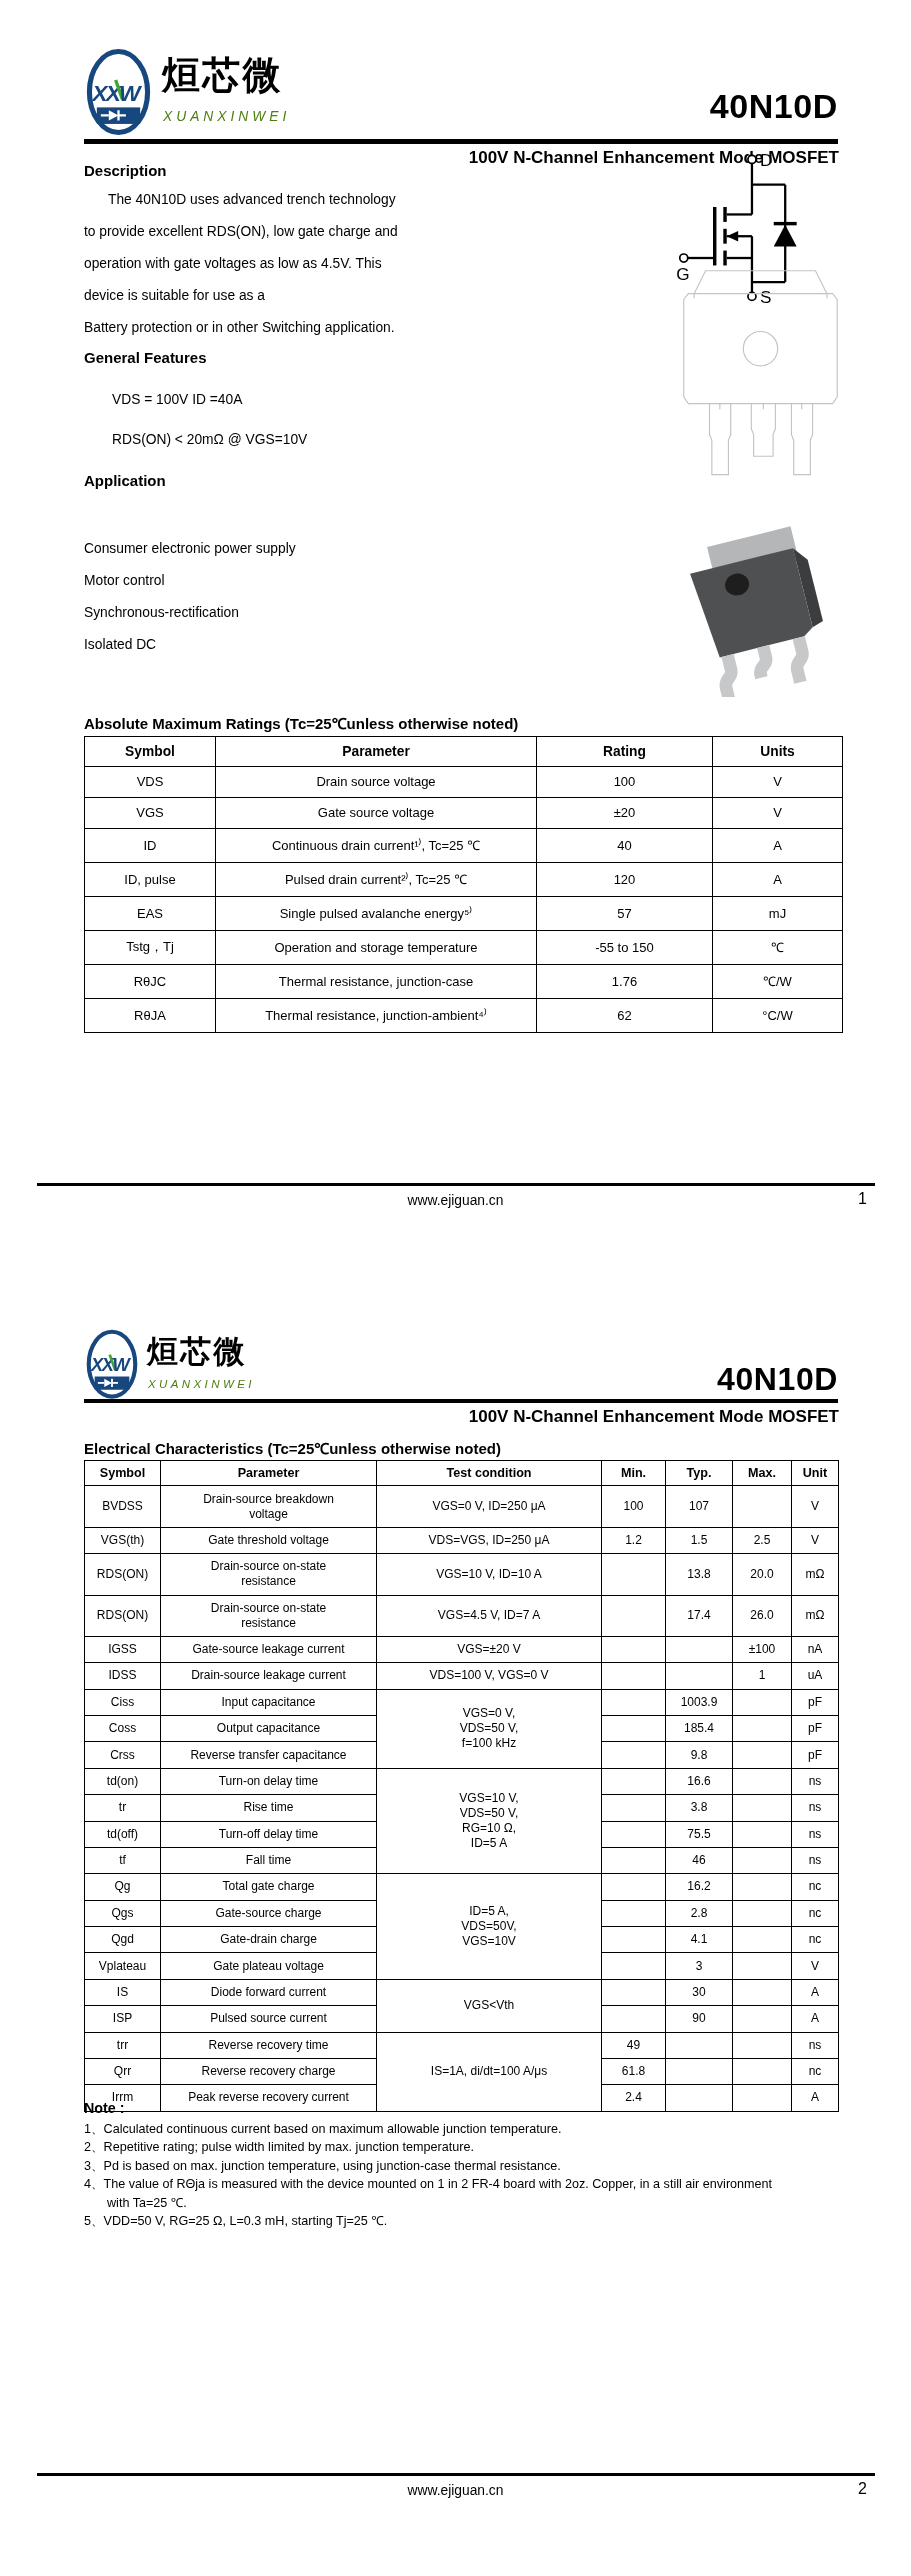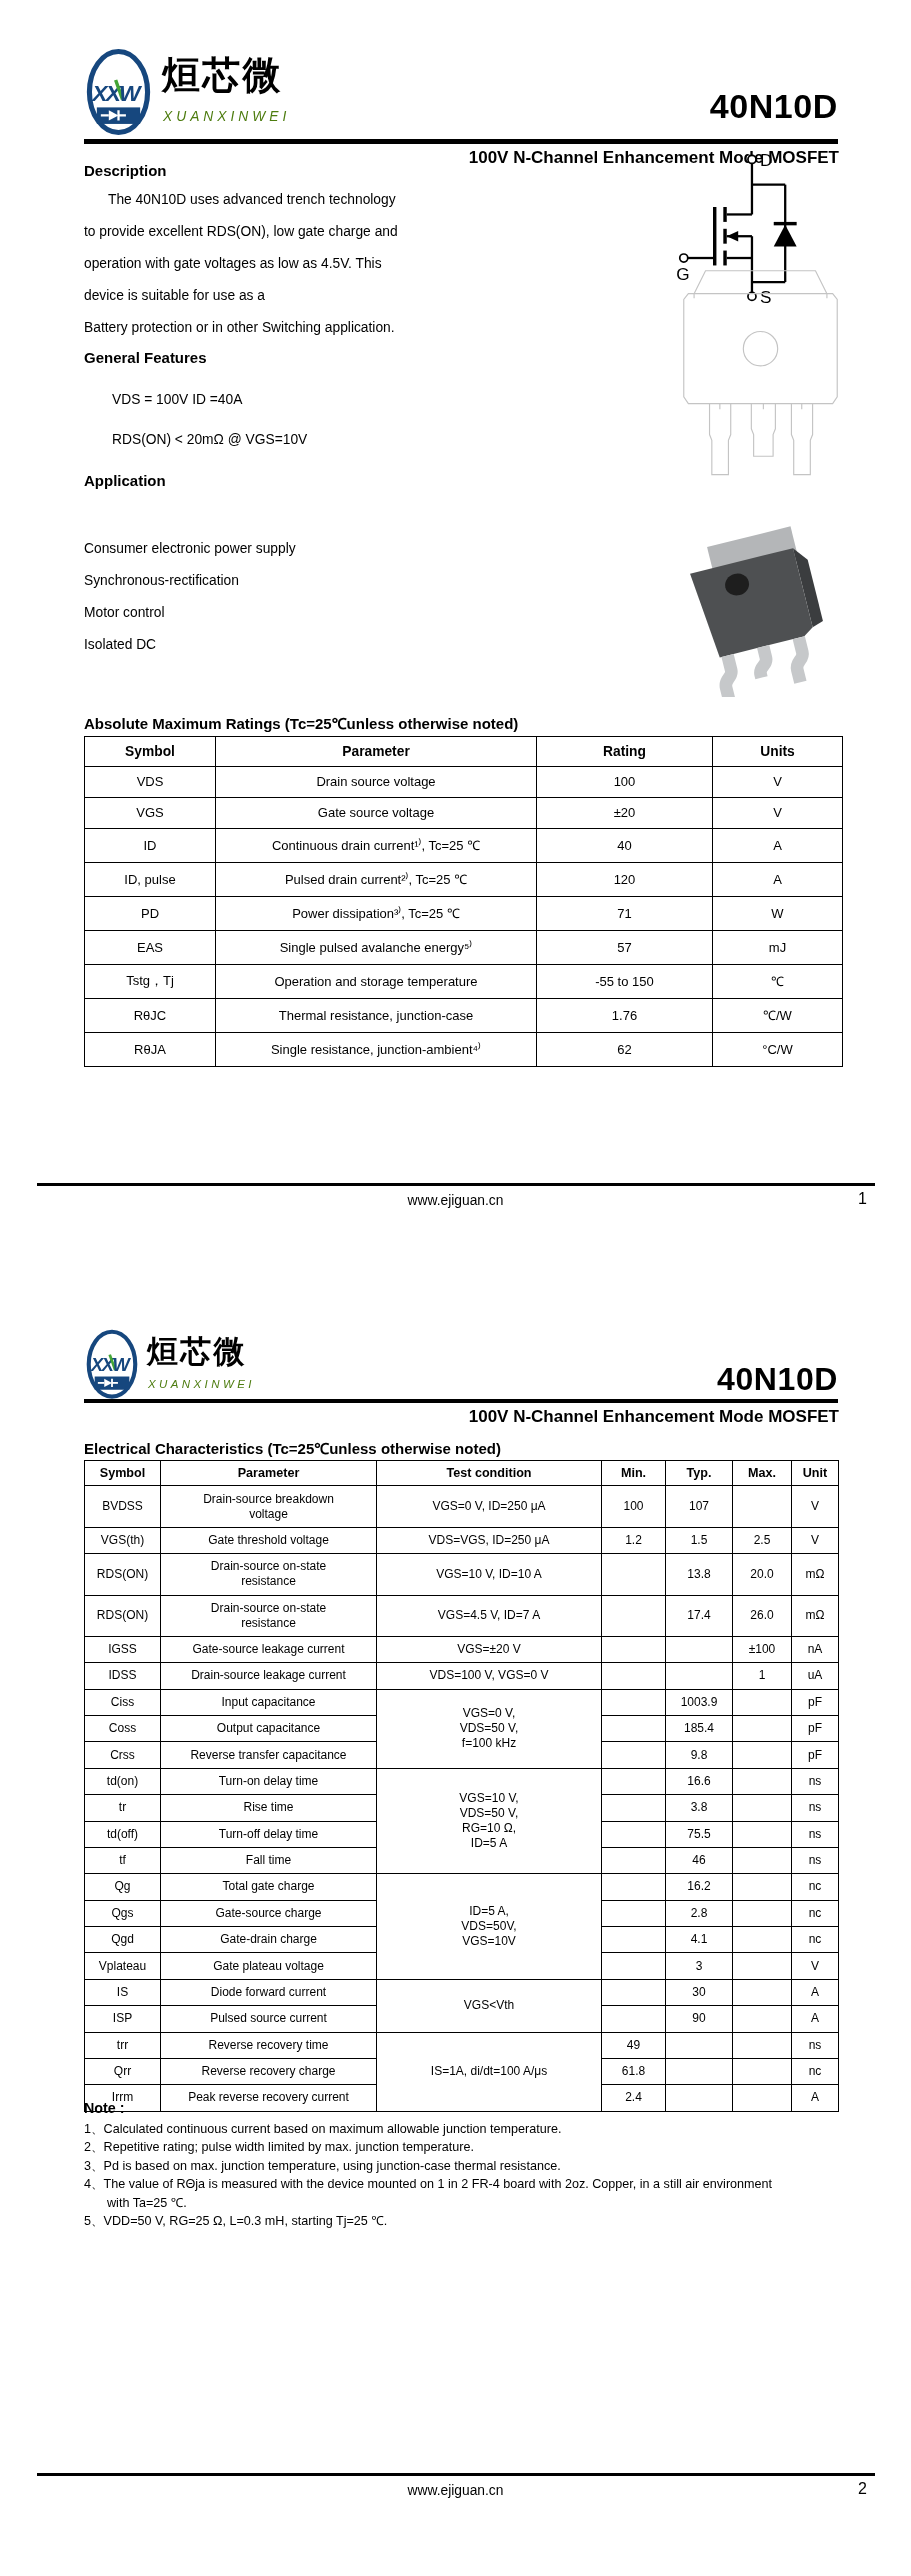--- a/index.html
+++ b/index.html
@@ -80,22 +80,22 @@
 
     <div class="abs sec-heading" style="left:84px;top:349px;">General Features</div>
     <div class="abs body-list gf-list" style="left:84px;top:380px;width:436px;">
         <div class="li">VDS = 100V  ID =40A</div>
         <div class="li">RDS(ON) &lt; 20mΩ @ VGS=10V</div>
       </div>
 
     <div class="abs sec-heading" style="left:84px;top:472px;">Application</div>
     <div class="abs body-list app-list" style="left:84px;top:505px;width:436px;margin-top:28px;">
         <div class="li">Consumer electronic power supply</div>
+        <div class="li">Motor control</div>
         <div class="li">Synchronous-rectification</div>
-        <div class="li">Motor control</div>
         <div class="li">Isolated DC</div>
       </div>
 
     <div class="abs" style="left:666px;top:150px;">
       <svg width="149" height="161" viewBox="0 0 260 280">
         <g stroke="#000" stroke-width="4" fill="none">
           <line x1="150" y1="23" x2="150" y2="112"></line>
           <line x1="106" y1="112" x2="150" y2="112"></line>
           <line x1="106" y1="150" x2="150" y2="150"></line>
           <line x1="106" y1="188" x2="150" y2="188"></line>
@@ -189,46 +189,40 @@
               <td>40</td>
               <td>A</td>
             </tr>
             <tr>
               <td>ID, pulse</td>
               <td>Pulsed drain current²⁾, Tc=25 ℃</td>
               <td>120</td>
               <td>A</td>
             </tr>
             <tr>
-              <td>PD</td>
-              <td>Power dissipation³⁾, Tc=25 ℃</td>
-              <td>71</td>
-              <td>W</td>
-            </tr>
-            <tr>
               <td>EAS</td>
               <td>Single pulsed avalanche energy⁵⁾</td>
               <td>57</td>
               <td>mJ</td>
             </tr>
             <tr>
               <td>Tstg，Tj</td>
               <td>Operation and storage temperature</td>
               <td>-55 to 150</td>
               <td>℃</td>
             </tr>
             <tr>
               <td>RθJC</td>
               <td>Thermal resistance, junction-case</td>
               <td>1.76</td>
               <td>℃/W</td>
             </tr>
             <tr>
               <td>RθJA</td>
-              <td>Single resistance, junction-ambient⁴⁾</td>
+              <td>Thermal resistance, junction-ambient⁴⁾</td>
               <td>62</td>
               <td>°C/W</td>
             </tr>
           </tbody>
       </table>
     </div>
 
     <div class="abs rule" style="left:37px;top:1183px;width:838px;height:3.4px;"></div>
     <div class="abs footer-url" style="left:0;top:1193px;width:911px;">www.ejiguan.cn</div>
     <div class="abs footer-page" style="left:858px;top:1190px;">1</div>

